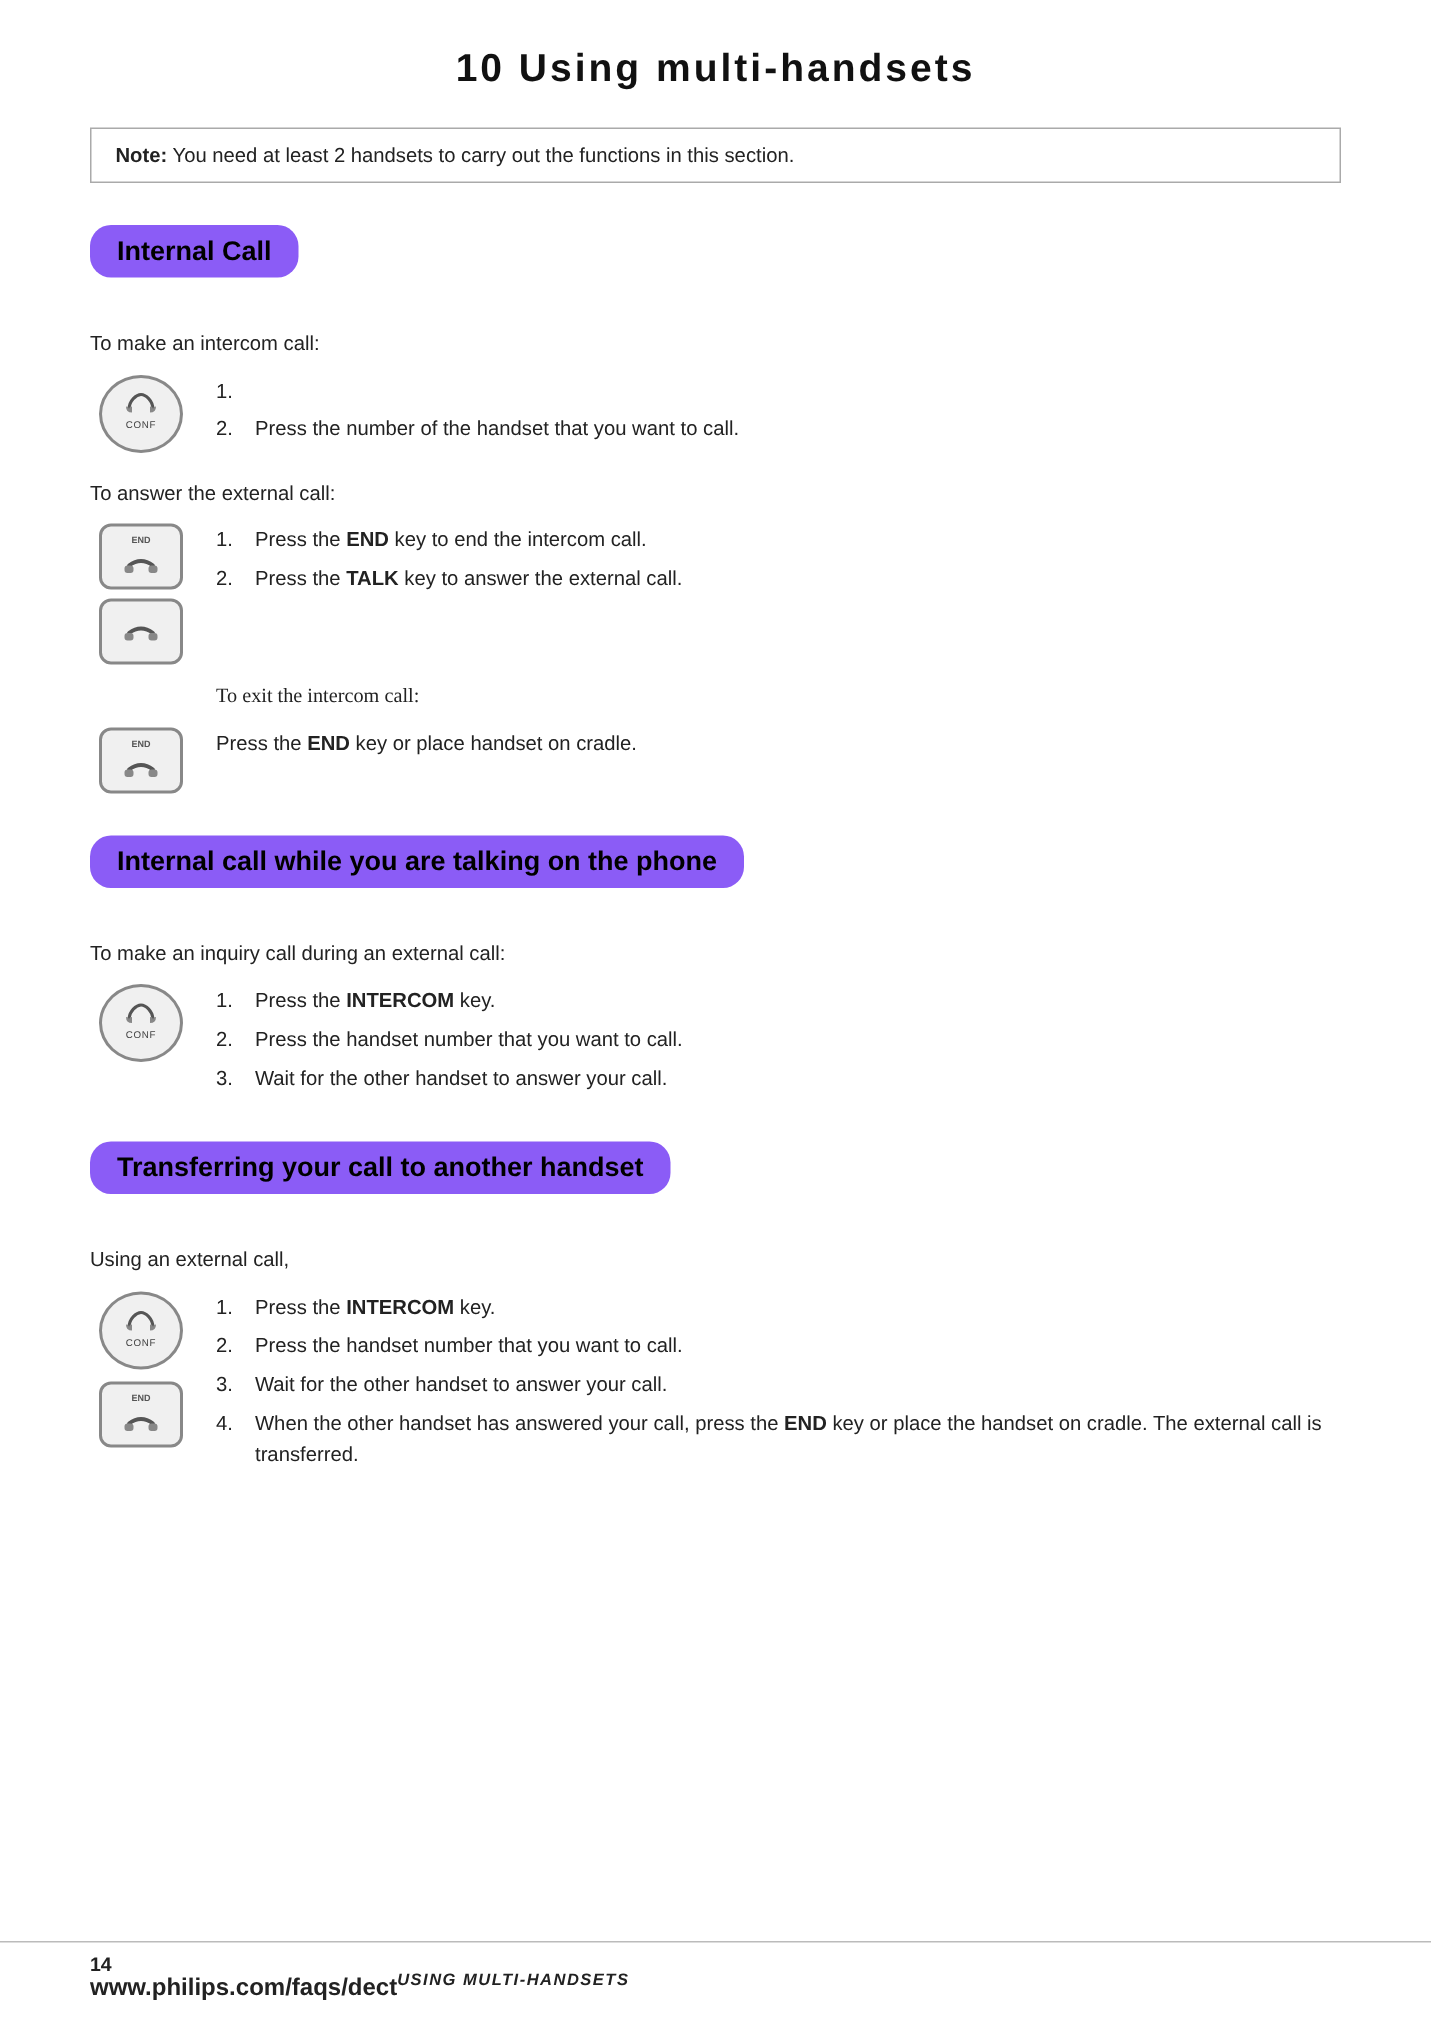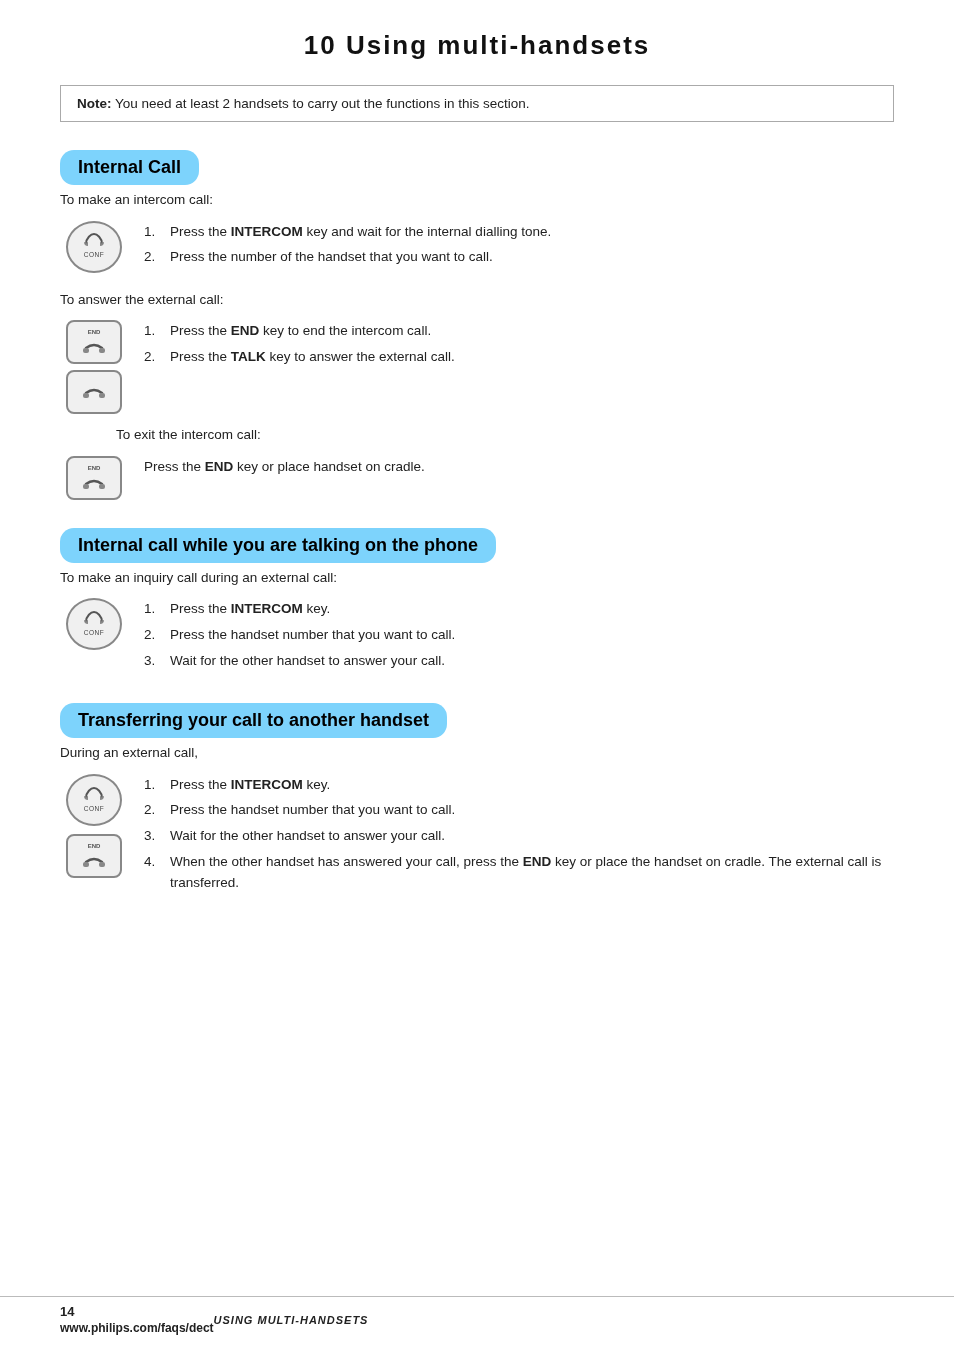--- a/index.html
+++ b/index.html
@@ -37,27 +37,27 @@
     .note-box {
       border: 1px solid #aaa;
       padding: 10px 16px;
       margin-bottom: 28px;
       font-size: 13.5px;
       margin-top: 23px;
     }
 
     
     .section-header {
-      background: #7dd3fc;
+      background: #8b5cf6;
       border-radius: 14px;
       padding: 7px 18px;
       display: inline-block;
       font-size: 18px;
       font-weight: 700;
-      margin-bottom: 4px;
+      margin-bottom: 33px;
       color: #000;
     }
 
     .section {
       margin-bottom: 28px;
     }
 
     .section-body {
       font-size: 13.5px;
       line-height: 1.6;
@@ -147,22 +147,23 @@
       gap: 8px;
     }
 
     .list-items ol li .num {
       min-width: 18px;
       font-weight: normal;
     }
 
     
     .indent-block {
-      margin-left: 56px;
+      margin-left: 84px;
       margin-bottom: 10px;
+      font-family: Liberation Serif, serif;
     }
 
     
     .footer {
       position: absolute;
       bottom: 20px;
       left: 0;
       right: 0;
       padding: 0 60px;
       display: flex;
@@ -178,21 +179,21 @@
 
     .footer-title {
       font-size: 11px;
       font-weight: 900;
       letter-spacing: 1px;
       text-transform: uppercase;
       font-style: italic;
     }
 
     .footer-url {
-      font-size: 12px;
+      font-size: 16px;
       font-weight: 700;
     }
 
     
     .svg-intercom-icon {
       display: block;
     }
   </style>
 </head>
 <body>
@@ -220,21 +221,20 @@
               <path d="M1 10 Q1 14 5 14 L5 10 Q3 10 3 12 Q3 10 1 10Z" fill="#888"></path>
               <path d="M21 10 Q21 14 17 14 L17 10 Q19 10 19 12 Q19 10 21 10Z" fill="#888"></path>
             </svg>
             <span style="font-size:6.5px; letter-spacing:0.5px; color:#444;">CONF</span>
           </div>
         </div>
         <div class="list-items">
           <ol>
             <li>
               <span class="num">1.</span>
-              <span>Press the <strong>INTERCOM</strong> key and wait for the internal dialling tone.</span>
             </li>
             <li>
               <span class="num">2.</span>
               <span>Press the number of the handset that you want to call.</span>
             </li>
           </ol>
         </div>
       </div>
 
       <p class="para" style="margin-top:16px;">To answer the external call:</p>
@@ -329,21 +329,21 @@
           </ol>
         </div>
       </div>
     </div>
   </div>
 
   <div class="section">
     <div class="section-header">Transferring your call to another handset</div>
 
     <div class="section-body">
-      <p class="para">During an external call,</p>
+      <p class="para">Using an external call,</p>
 
       <div class="icon-list-row">
         <div class="icon-box">
           <div class="intercom-btn">
             <svg class="svg-intercom-icon" width="22" height="16" viewBox="0 0 22 16">
               <path d="M3 12 C3 6 8 2 11 2 C14 2 19 6 19 12" stroke="#555" stroke-width="2" fill="none" stroke-linecap="round"></path>
               <path d="M1 10 Q1 14 5 14 L5 10 Q3 10 3 12 Q3 10 1 10Z" fill="#888"></path>
               <path d="M21 10 Q21 14 17 14 L17 10 Q19 10 19 12 Q19 10 21 10Z" fill="#888"></path>
             </svg>
             <span style="font-size:6.5px; letter-spacing:0.5px; color:#444;">CONF</span>

